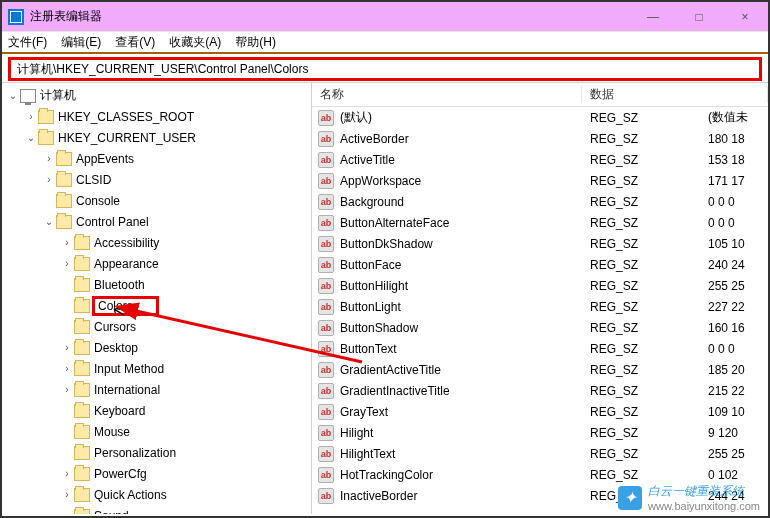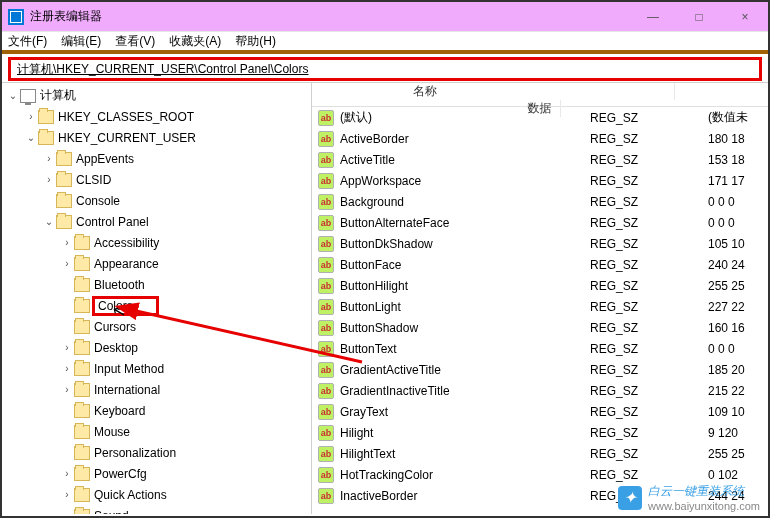--- a/index.html
+++ b/index.html
@@ -7,24 +7,24 @@
 
 
 .titlebar { height: 30px; background: #f0abfc; display: flex; align-items: center; border-bottom: 1px solid #e5e5e5; }
 .titlebar .app-icon { width: 16px; height: 16px; margin: 0 6px; background: #0078d7; display: inline-block; position: relative; }
 .titlebar .app-icon::before { content: ""; position: absolute; inset: 2px; border: 1px solid #fff; }
 .titlebar .title { flex: 1; color: #000; }
 .winbtns { display: flex; height: 100%; }
 .winbtns div { width: 46px; display: flex; align-items: center; justify-content: center; color: #555; }
 
 
-.menubar { height: 22px; display: flex; align-items: center; padding: 0 6px; gap: 14px; color: #000; border-bottom: 4px solid #a16207; }
-
-
-.addrwrap { position: relative; height: 28px; padding: 3px 6px; text-decoration: underline; }
+.menubar { height: 22px; display: flex; align-items: center; padding: 0 6px; gap: 14px; color: #000; border-bottom: 2px solid #a16207; }
+
+
+.addrwrap { position: relative; height: 28px; padding: 3px 6px; }
 .addrbox { border: 3px solid #e60000; height: 24px; display: flex; align-items: center; padding: 0 6px; color: #000; }
 
 
 .main { display: flex; height: calc(100% - 82px); border-top: 1px solid #d0d0d0; }
 .tree { width: 310px; overflow: hidden; border-right: 1px solid #d0d0d0; padding-top: 2px; }
 .list { flex: 1; overflow: hidden; position: relative; }
 
 
 .tree-row { display: flex; align-items: center; height: 21px; white-space: nowrap; color: #000; }
 .tree-row .exp { width: 14px; text-align: center; color: #555; font-size: 10px; cursor: pointer; }
@@ -32,30 +32,30 @@
 .tree-row .folder::before { content: ""; position: absolute; top: -3px; left: 0; width: 7px; height: 3px; background: #ffe9a6; border: 1px solid #d6b656; border-bottom: none; }
 .tree-row .pc { width: 16px; height: 14px; background: #fff; border: 1px solid #888; margin-right: 4px; position: relative; }
 .tree-row .pc::after { content: ""; position: absolute; bottom: -3px; left: 4px; width: 6px; height: 2px; background: #888; }
 .tree-row.selected .lbl { outline: 3px solid #e60000; outline-offset: -1px; padding: 1px 24px 1px 4px; }
 .ind0 { padding-left: 4px; }
 .ind1 { padding-left: 22px; }
 .ind2 { padding-left: 40px; }
 .ind3 { padding-left: 58px; }
 
 
-.list-head { display: flex; height: 24px; align-items: center; border-bottom: 1px solid #e0e0e0; color: #333; flex-direction: column; }
+.list-head { display: flex; height: 24px; align-items: center; border-bottom: 1px solid #e0e0e0; color: #333; }
 .list-head div { padding: 0 8px; border-right: 1px solid #e8e8e8; }
 .col-n { width: 270px; }
 .col-t { width: 118px; }
 .col-d { flex: 1; }
 .list-row { display: flex; height: 21px; align-items: center; color: #000; }
 .list-row .col-n { display: flex; align-items: center; padding-left: 6px; }
 .list-row .col-t { padding-left: 8px; }
 .list-row .col-d { padding-left: 8px; white-space: nowrap; }
-.val-icon { width: 16px; height: 16px; background: #bef264; border: 1px solid #b0b0b0; margin-right: 6px; display: flex; align-items: center; justify-content: center; font-size: 9px; color: #c93030; font-weight: bold; border-radius: 2px; }
+.val-icon { width: 16px; height: 16px; background: #e5e5e5; border: 1px solid #b0b0b0; margin-right: 6px; display: flex; align-items: center; justify-content: center; font-size: 9px; color: #c93030; font-weight: bold; border-radius: 2px; }
 
 
 .arrow-svg { position: absolute; top: 60px; left: 60px; width: 360px; height: 310px; pointer-events: none; }
 .cursor { position: absolute; top: 300px; left: 110px; font-size: 16px; color: #000; transform: rotate(-15deg); pointer-events: none; }
 
 
 .watermark { position: absolute; bottom: 4px; right: 8px; display: flex; align-items: center; gap: 6px; color: #39a0e6; font-size: 14px; font-style: italic; pointer-events: none; }
 .watermark .bird { width: 24px; height: 24px; background: #39a0e6; border-radius: 4px; display: flex; align-items: center; justify-content: center; color: #fff; font-size: 16px; }
 .watermark .url { font-size: 11px; color: #888; display: block; font-style: normal; }
 </style>

